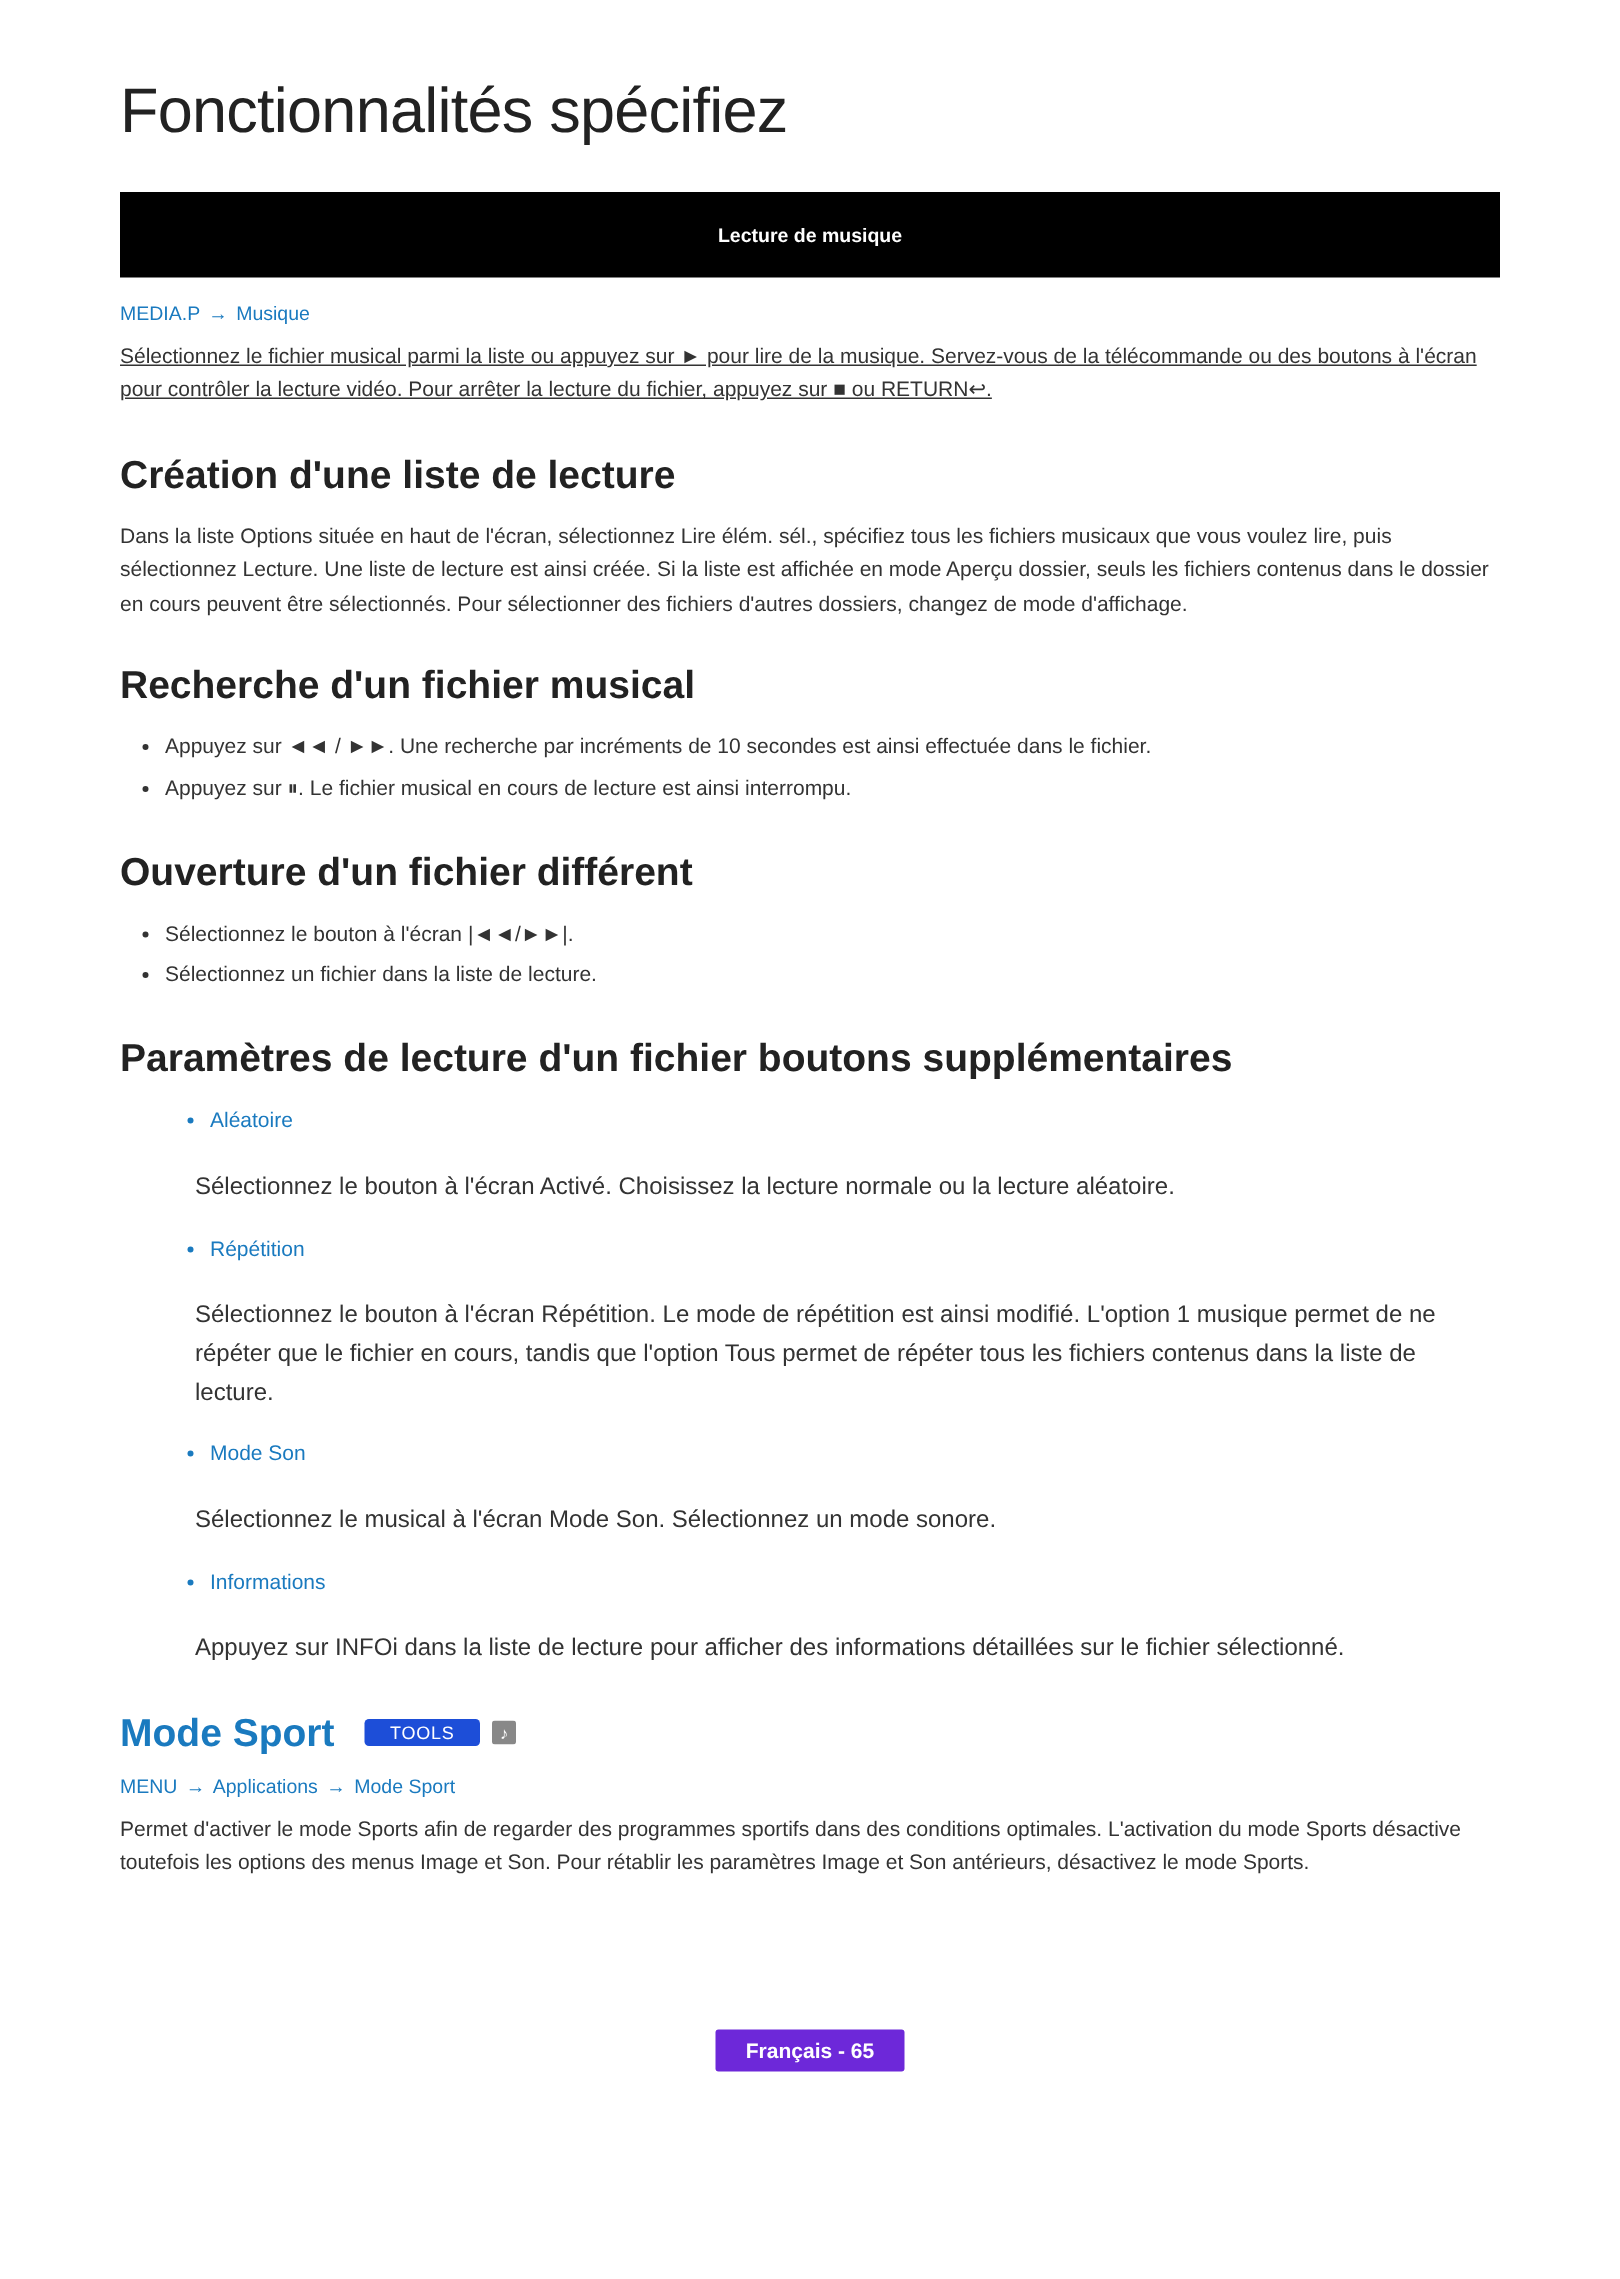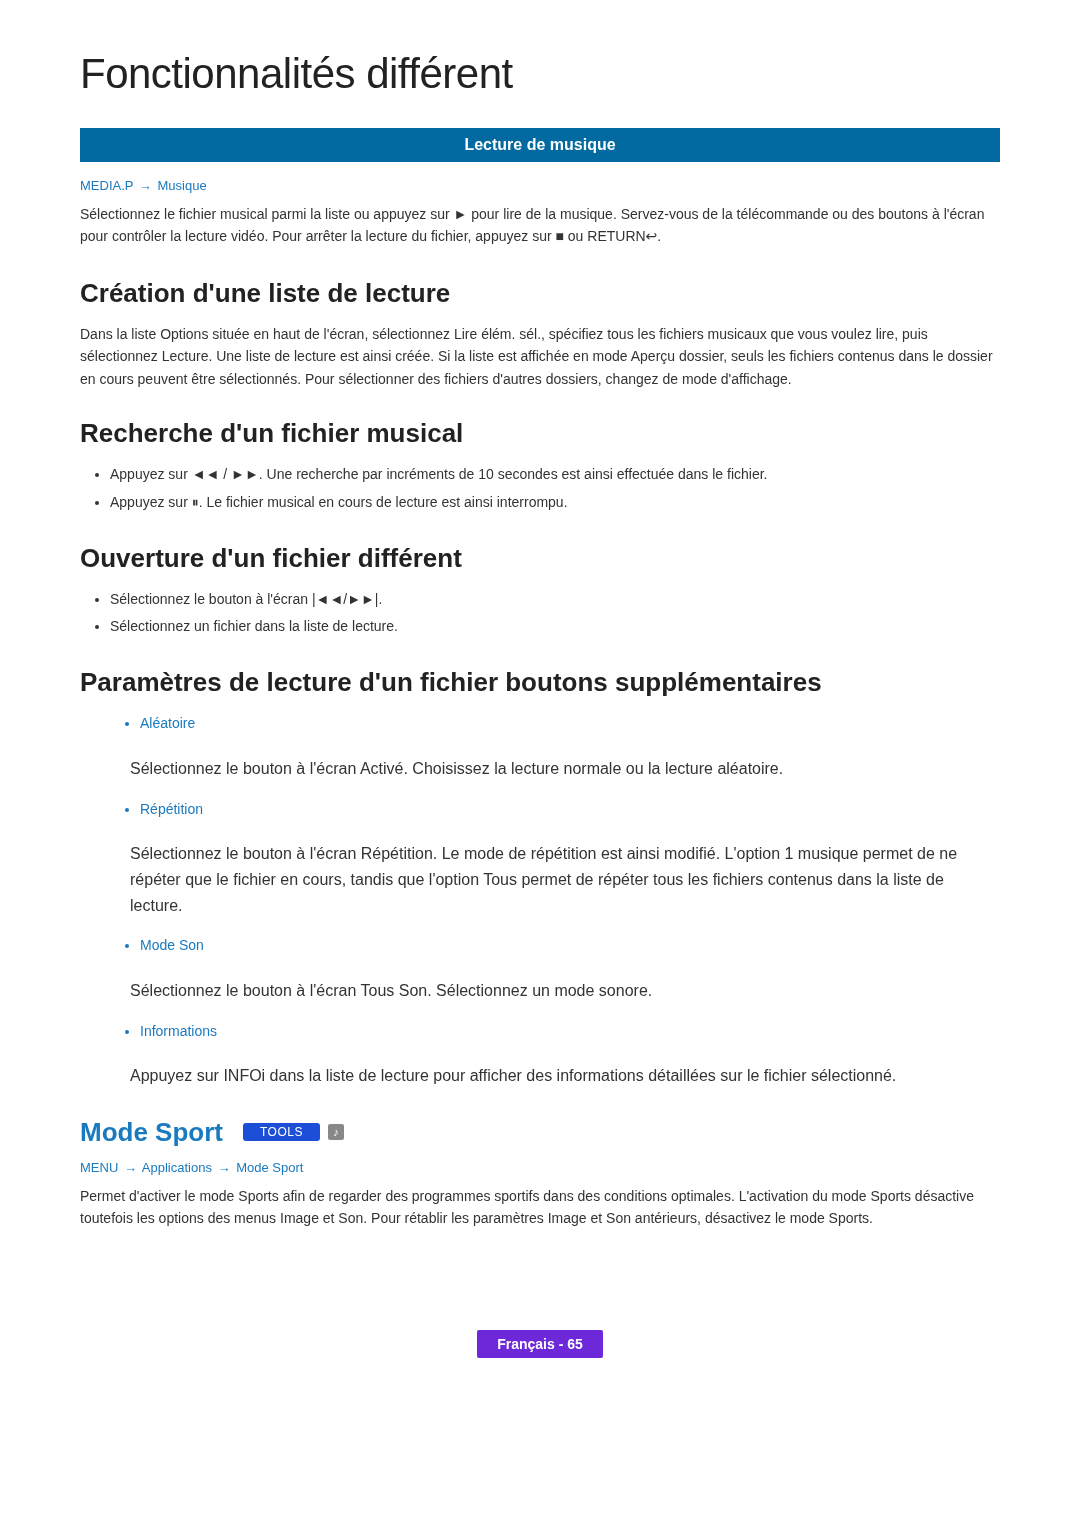--- a/index.html
+++ b/index.html
@@ -20,25 +20,25 @@
 
     .page-title {
       font-size: 42px;
       font-weight: 300;
       color: #222;
       margin-bottom: 30px;
       letter-spacing: -0.5px;
     }
 
     .section-header {
-      background-color: #0369a1;
+      background-color: #000000;
       color: #fff;
       text-align: center;
-      padding: 8px 0;
-      font-size: 16px;
+      padding: 21px 0;
+      font-size: 13px;
       font-weight: bold;
       margin-bottom: 16px;
     }
 
     .breadcrumb {
       color: #1a7abf;
       font-size: 13px;
       margin-bottom: 10px;
     }
 
@@ -49,20 +49,21 @@
     .arrow {
       color: #1a7abf;
       margin: 0 2px;
     }
 
     .intro-text {
       font-size: 14px;
       color: #333;
       line-height: 1.6;
       margin-bottom: 30px;
+      text-decoration: underline;
     }
 
     h2 {
       font-size: 26px;
       font-weight: bold;
       color: #222;
       margin-bottom: 14px;
       margin-top: 10px;
     }
 
@@ -143,21 +144,21 @@
       display: inline-block;
       padding: 6px 20px;
       font-size: 14px;
       font-weight: bold;
       border-radius: 2px;
     }
   </style>
 </head>
 <body>
 
-<h1 class="page-title">Fonctionnalités différent</h1>
+<h1 class="page-title">Fonctionnalités spécifiez</h1>
 
 <div class="section-header">Lecture de musique</div>
 
 <div class="breadcrumb">
   <span>MEDIA.P</span>
   <span class="arrow">→</span>
   <span>Musique</span>
 </div>
 
 <p class="intro-text">Sélectionnez le fichier musical parmi la liste ou appuyez sur ► pour lire de la musique. Servez-vous de la télécommande ou des boutons à l'écran pour contrôler la lecture vidéo. Pour arrêter la lecture du fichier, appuyez sur ■ ou RETURN↩.</p>
@@ -197,21 +198,21 @@
     <ul class="bullet-list">
       <li class="param-label" style="list-style:disc; color:#1a7abf;">Répétition</li>
     </ul>
     <p class="param-desc">Sélectionnez le bouton à l'écran Répétition. Le mode de répétition est ainsi modifié. L'option 1 musique permet de ne répéter que le fichier en cours, tandis que l'option Tous permet de répéter tous les fichiers contenus dans la liste de lecture.</p>
   </div>
 
   <div class="param-item">
     <ul class="bullet-list">
       <li class="param-label" style="list-style:disc; color:#1a7abf;">Mode Son</li>
     </ul>
-    <p class="param-desc">Sélectionnez le bouton à l'écran Tous Son. Sélectionnez un mode sonore.</p>
+    <p class="param-desc">Sélectionnez le musical à l'écran Mode Son. Sélectionnez un mode sonore.</p>
   </div>
 
   <div class="param-item">
     <ul class="bullet-list">
       <li class="param-label" style="list-style:disc; color:#1a7abf;">Informations</li>
     </ul>
     <p class="param-desc">Appuyez sur INFOi dans la liste de lecture pour afficher des informations détaillées sur le fichier sélectionné.</p>
   </div>
 </div>
 

